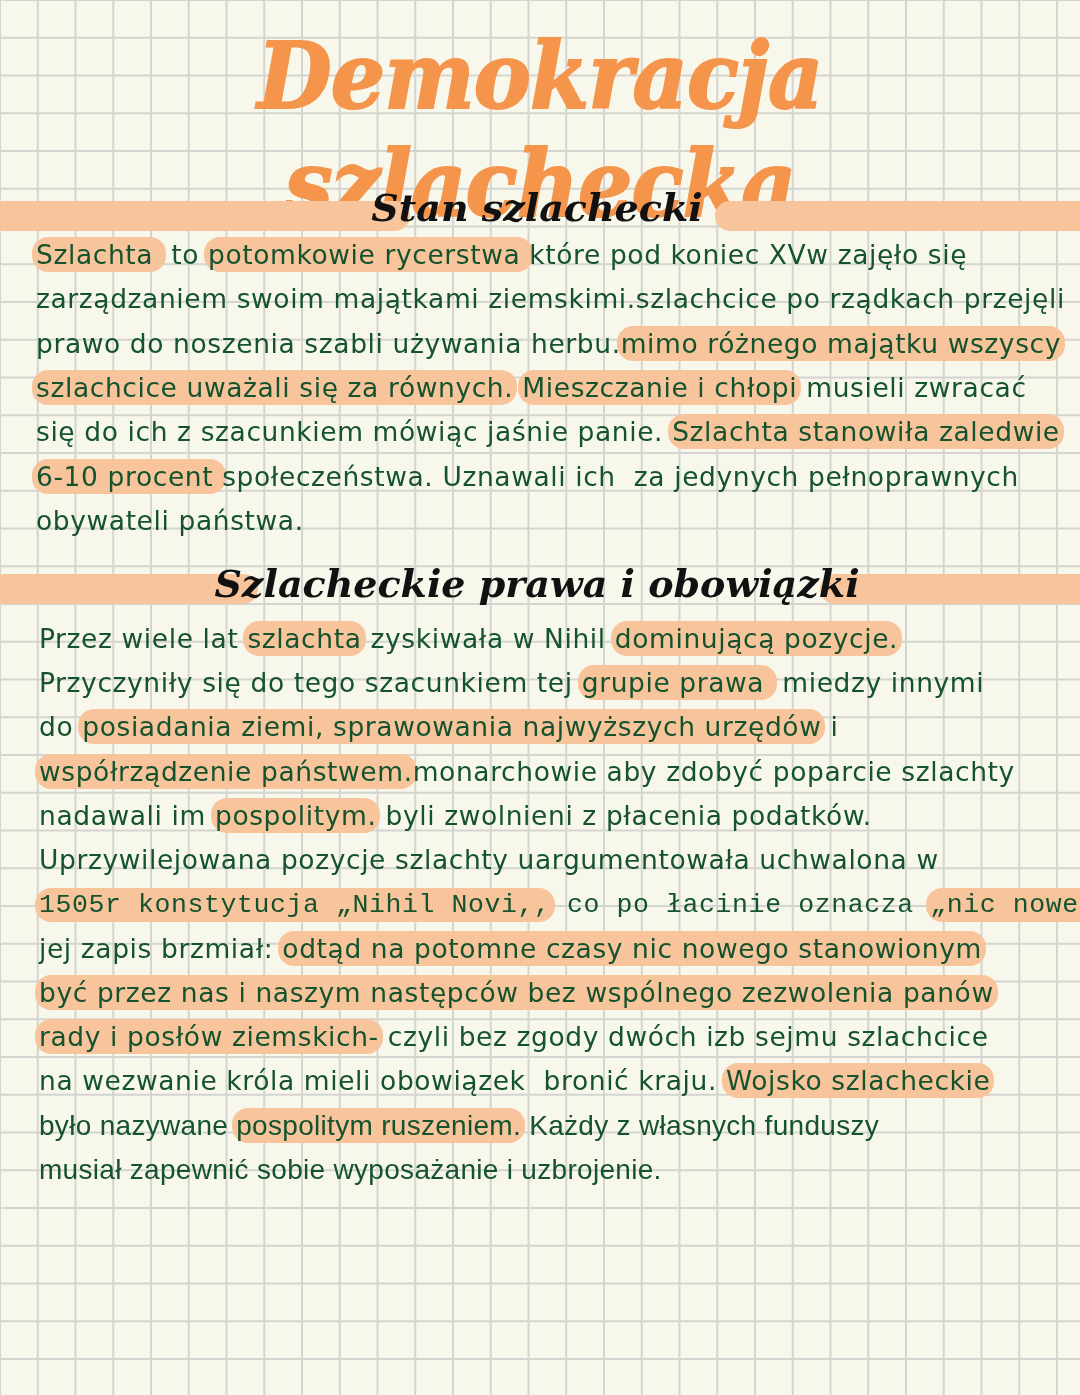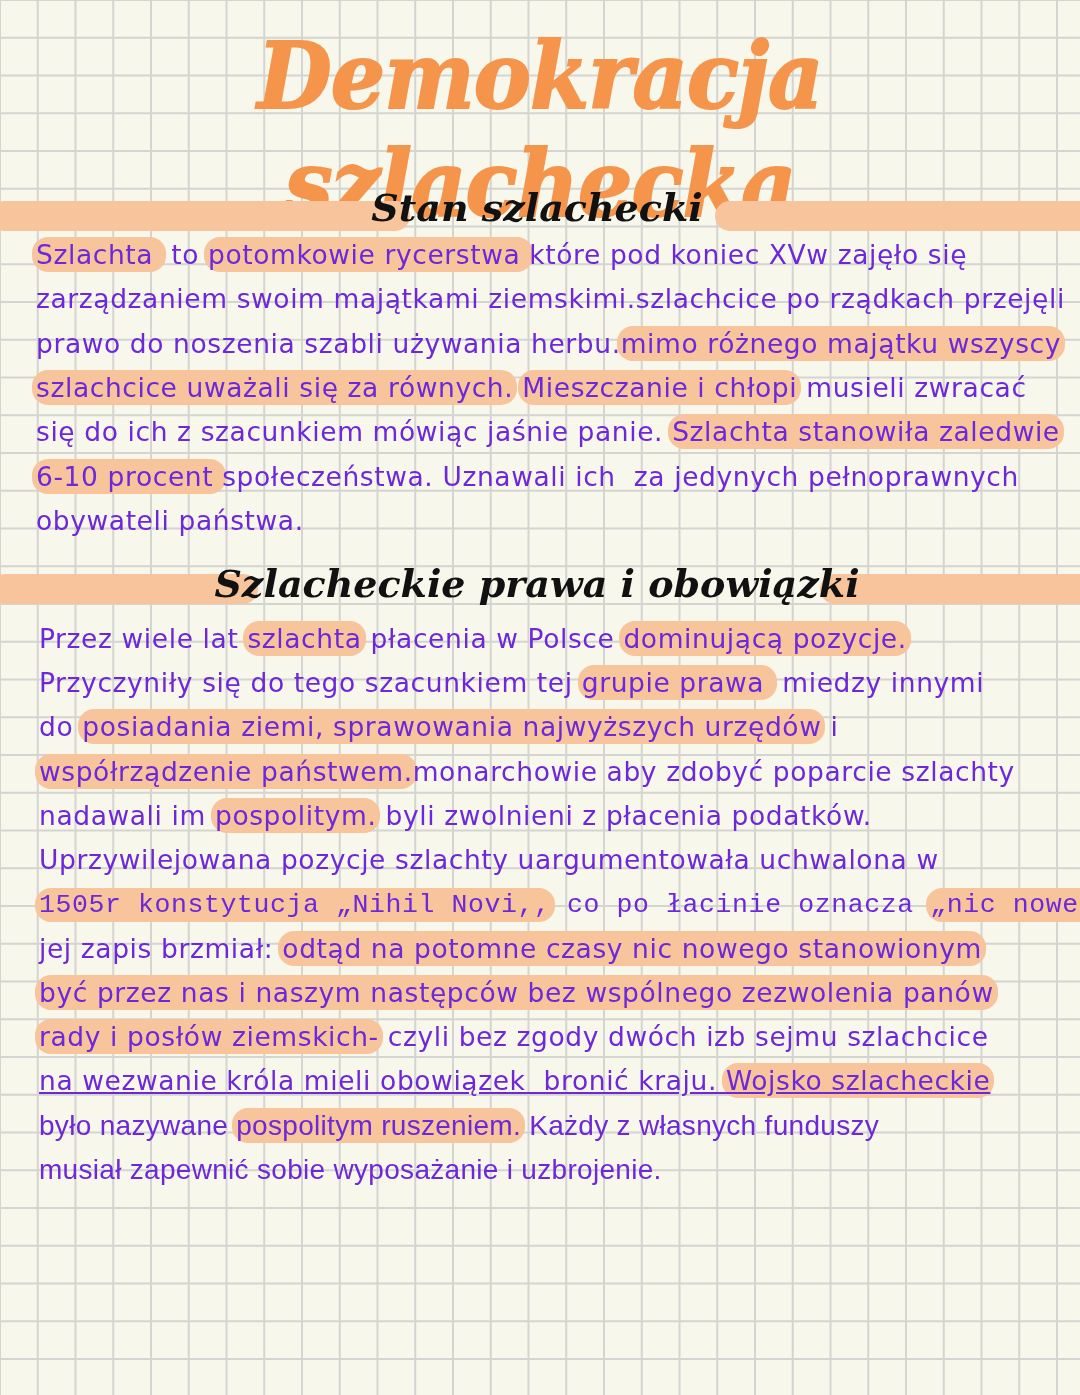--- a/index.html
+++ b/index.html
@@ -22,21 +22,21 @@
   }
   .band {
     position: absolute; height: 30px; background: #f7c49c; border-radius: 16px;
   }
   .heading {
     position: absolute; left: 0; width: 1074px; text-align: center;
     font-family: "DejaVu Serif", serif; font-style: italic; font-weight: bold;
     font-size: 38px; color: #111; line-height: 44px;
   }
   .line {
-    position: absolute; white-space: pre; font-size: 26.5px; color: #6d28d9;
+    position: absolute; white-space: pre; font-size: 26.5px; color: #14532d;
     line-height: 38px; letter-spacing: 0.6px;
   }
   .hl {
     background: #f7c49c; border-radius: 16px; padding: 2px 4px; margin: 0 -4px;
   }
   .condensed { font-family: "Liberation Sans", sans-serif; font-size: 28px; letter-spacing: 0.3px; transform-origin: left center; }
 </style>
 </head>
 <body>
 
@@ -54,26 +54,26 @@
     <div class="line" style="left: 36px; top: 413px;"><span>się do ich z szacunkiem mówiąc jaśnie panie. </span><span class="hl">Szlachta stanowiła zaledwie</span></div>
     <div class="line" style="left: 36px; top: 458px;"><span class="hl">6-10 procent </span><span>społeczeństwa. Uznawali ich  za jedynych pełnoprawnych</span></div>
     <div class="line" style="left: 36px; top: 502px;"><span>obywateli państwa.</span></div>
   </div>
 
 <div class="band" style="left:-10px; top:574px; width:268px;"></div>
 <div class="band" style="left:820px; top:574px; width:280px;"></div>
 <div class="heading" style="top:562px;">Szlacheckie prawa i obowiązki</div>
 
 <div id="sec1">
-    <div class="line" style="left: 39px; top: 620px;"><span>Przez wiele lat </span><span class="hl">szlachta</span><span> płacenia w Polsce </span><span class="hl">dominującą pozycje.</span></div>
+    <div class="line" style="left: 39px; top: 620px;"><span>Przez wiele lat </span><span class="hl">szlachta</span><span> zyskiwała w Nihil </span><span class="hl">dominującą pozycje.</span></div>
     <div class="line" style="left: 39px; top: 664px;"><span>Przyczyniły się do tego szacunkiem tej </span><span class="hl">grupie prawa </span><span> miedzy innymi</span></div>
     <div class="line" style="left: 39px; top: 708px;"><span>do </span><span class="hl">posiadania ziemi, sprawowania najwyższych urzędów</span><span> i</span></div>
     <div class="line" style="left: 39px; top: 753px;"><span class="hl">współrządzenie państwem.</span><span>monarchowie aby zdobyć poparcie szlachty</span></div>
     <div class="line" style="left: 39px; top: 797px;"><span>nadawali im </span><span class="hl">pospolitym.</span><span> byli zwolnieni z płacenia podatków.</span></div>
     <div class="line" style="left: 39px; top: 841px;"><span>Uprzywilejowana pozycje szlachty uargumentowała uchwalona w</span></div>
     <div class="line" style="left: 39px; top: 886px; font-family: Liberation Mono, monospace;"><span class="hl">1505r konstytucja „Nihil Novi,,</span><span> co po łacinie oznacza </span><span class="hl">„nic nowego,,</span></div>
     <div class="line" style="left: 39px; top: 930px;"><span>jej zapis brzmiał: </span><span class="hl">odtąd na potomne czasy nic nowego stanowionym</span></div>
     <div class="line" style="left: 39px; top: 974px;"><span class="hl">być przez nas i naszym następców bez wspólnego zezwolenia panów</span></div>
     <div class="line" style="left: 39px; top: 1018px;"><span class="hl">rady i posłów ziemskich-</span><span> czyli bez zgody dwóch izb sejmu szlachcice</span></div>
-    <div class="line" style="left: 39px; top: 1062px; text-decoration: underline;"><span>na wezwanie króla mieli obowiązek  bronić kraju. </span><span class="hl">Wojsko szlacheckie</span></div>
+    <div class="line" style="left: 39px; top: 1062px;"><span>na wezwanie króla mieli obowiązek  bronić kraju. </span><span class="hl">Wojsko szlacheckie</span></div>
     <div class="line condensed" style="left: 39px; top: 1107px;"><span>było nazywane </span><span class="hl">pospolitym ruszeniem.</span><span> Każdy z własnych funduszy</span></div>
     <div class="line condensed" style="left: 39px; top: 1151px;"><span>musiał zapewnić sobie wyposażanie i uzbrojenie.</span></div>
   </div>
 
 </body></html>

